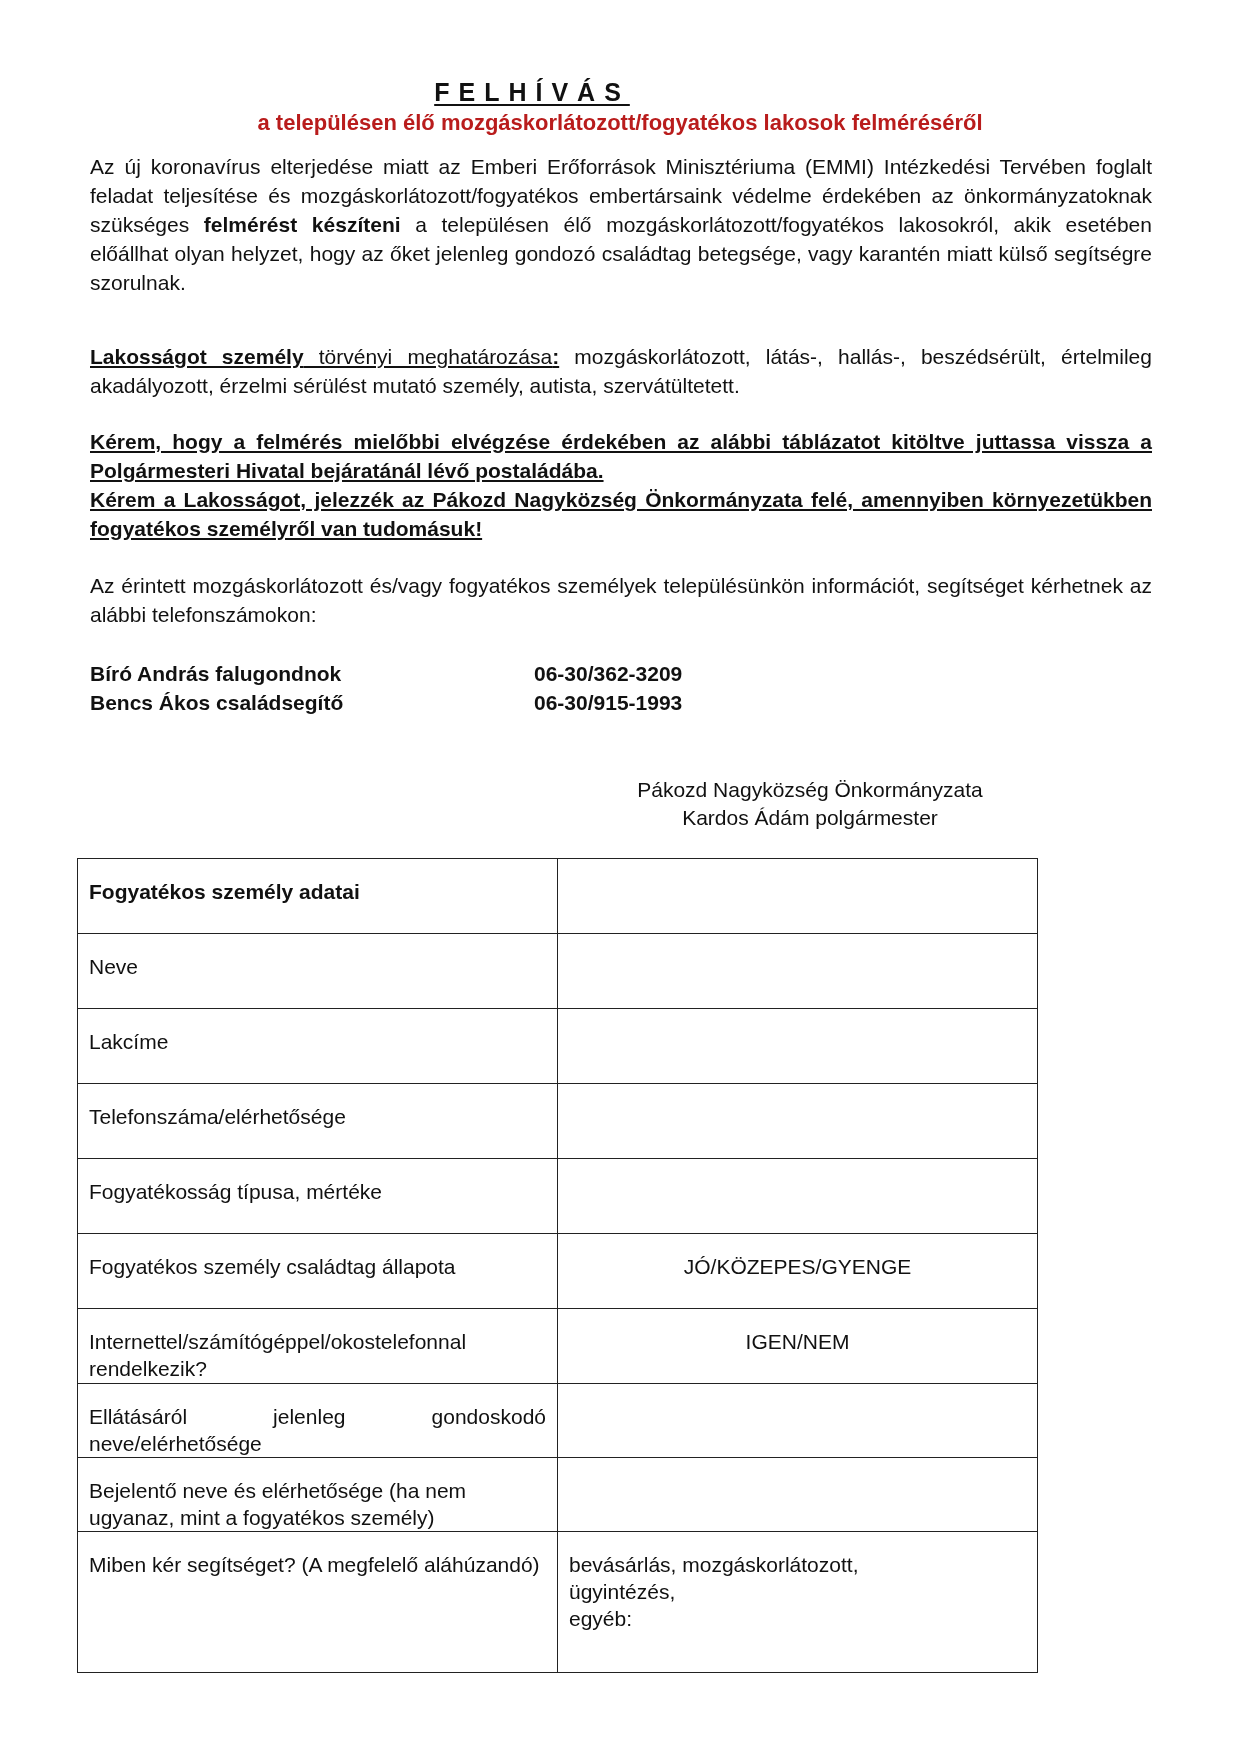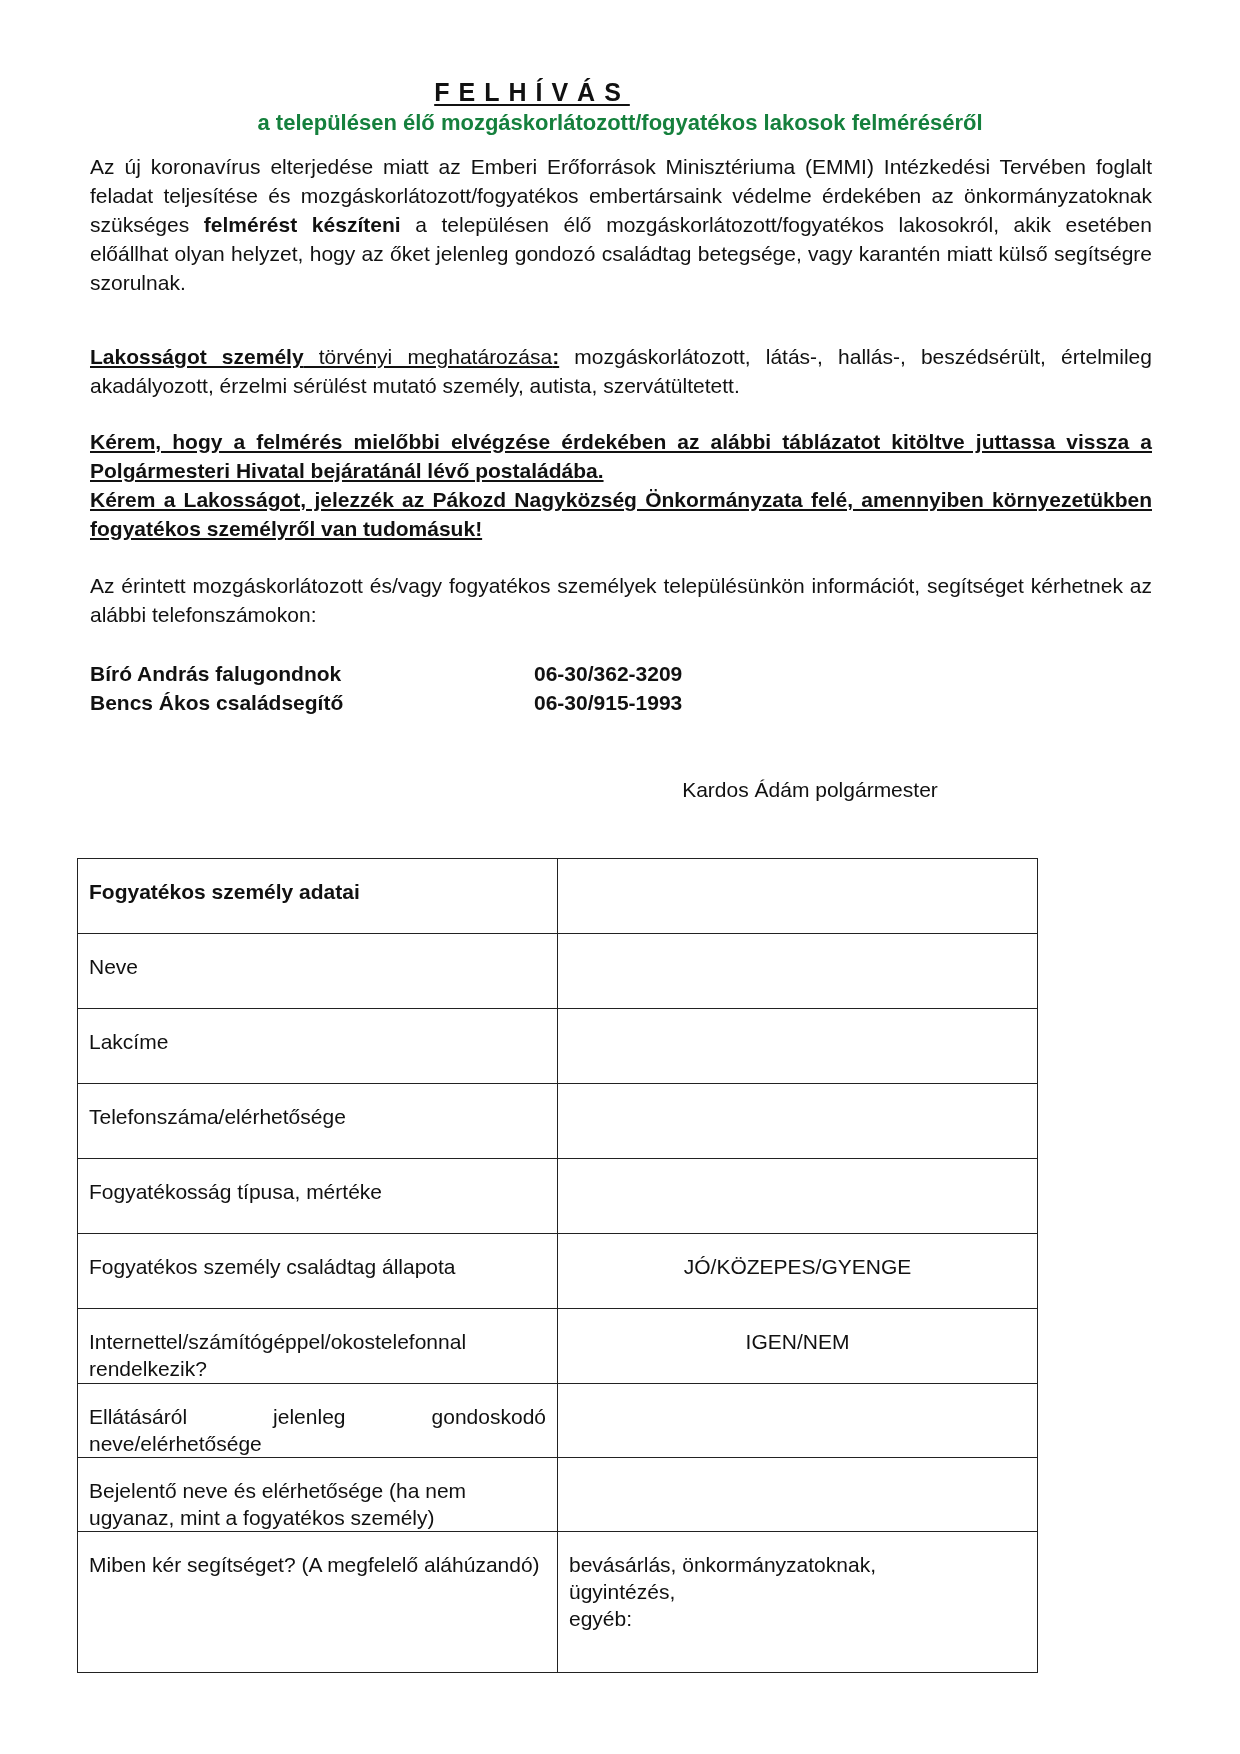--- a/index.html
+++ b/index.html
@@ -8,21 +8,21 @@
     font-family: "Liberation Sans", sans-serif; color: #111111;
   }
   .abs { position: absolute; }
   .title {
     left: 0; width: 1064px; top: 78px; text-align: center;
     font-size: 25px; font-weight: bold; letter-spacing: 9px;
     text-decoration: underline; text-underline-offset: 3px;
   }
   .subtitle {
     left: 0; width: 1240px; top: 110px; text-align: center;
-    font-size: 22px; font-weight: bold; color: #15803d;
+    font-size: 22px; font-weight: bold; color: #b91c1c;
   }
   .para {
     left: 90px; width: 1062px; font-size: 21px; line-height: 29px;
     text-align: justify; text-align-last: left;
   }
   .p1 { top: 152px; }
   .p2 { top: 342px; }
   .p3 { top: 427px; font-weight: bold; text-decoration: underline; text-underline-offset: 2px; }
   .p4 { top: 571px; }
   .b { font-weight: bold; }
@@ -72,20 +72,21 @@
     <span class="contact-name">Bíró András falugondnok</span>
     <span>06-30/362-3209</span>
   </div>
   <div class="contact-row">
     <span class="contact-name">Bencs Ákos családsegítő</span>
     <span>06-30/915-1993</span>
   </div>
 </div>
 
 <div class="abs signature">
+  <div>Pákozd Nagyközség Önkormányzata</div>
   <div>Kardos Ádám polgármester</div>
 </div>
 
 <table class="form">
   <colgroup>
       <col class="c1">
       <col class="c2">
     </colgroup>
   <tbody>
       <tr class="r57">
@@ -120,19 +121,19 @@
     <td class="justify2">Ellátásáról jelenleg gondoskodó neve/elérhetősége</td>
     <td></td>
   </tr>
   <tr class="r56">
     <td>Bejelentő neve és elérhetősége (ha nem ugyanaz, mint a fogyatékos személy)</td>
     <td></td>
   </tr>
   <tr class="rlast">
     <td class="justify2">Miben kér segítséget? (A megfelelő aláhúzandó)</td>
     <td>
-      <div>bevásárlás, önkormányzatoknak,</div>
+      <div>bevásárlás, mozgáskorlátozott,</div>
       <div>ügyintézés,</div>
       <div>egyéb:</div>
     </td>
   </tr>
 </tbody>
   </table>
 
 </body></html>

